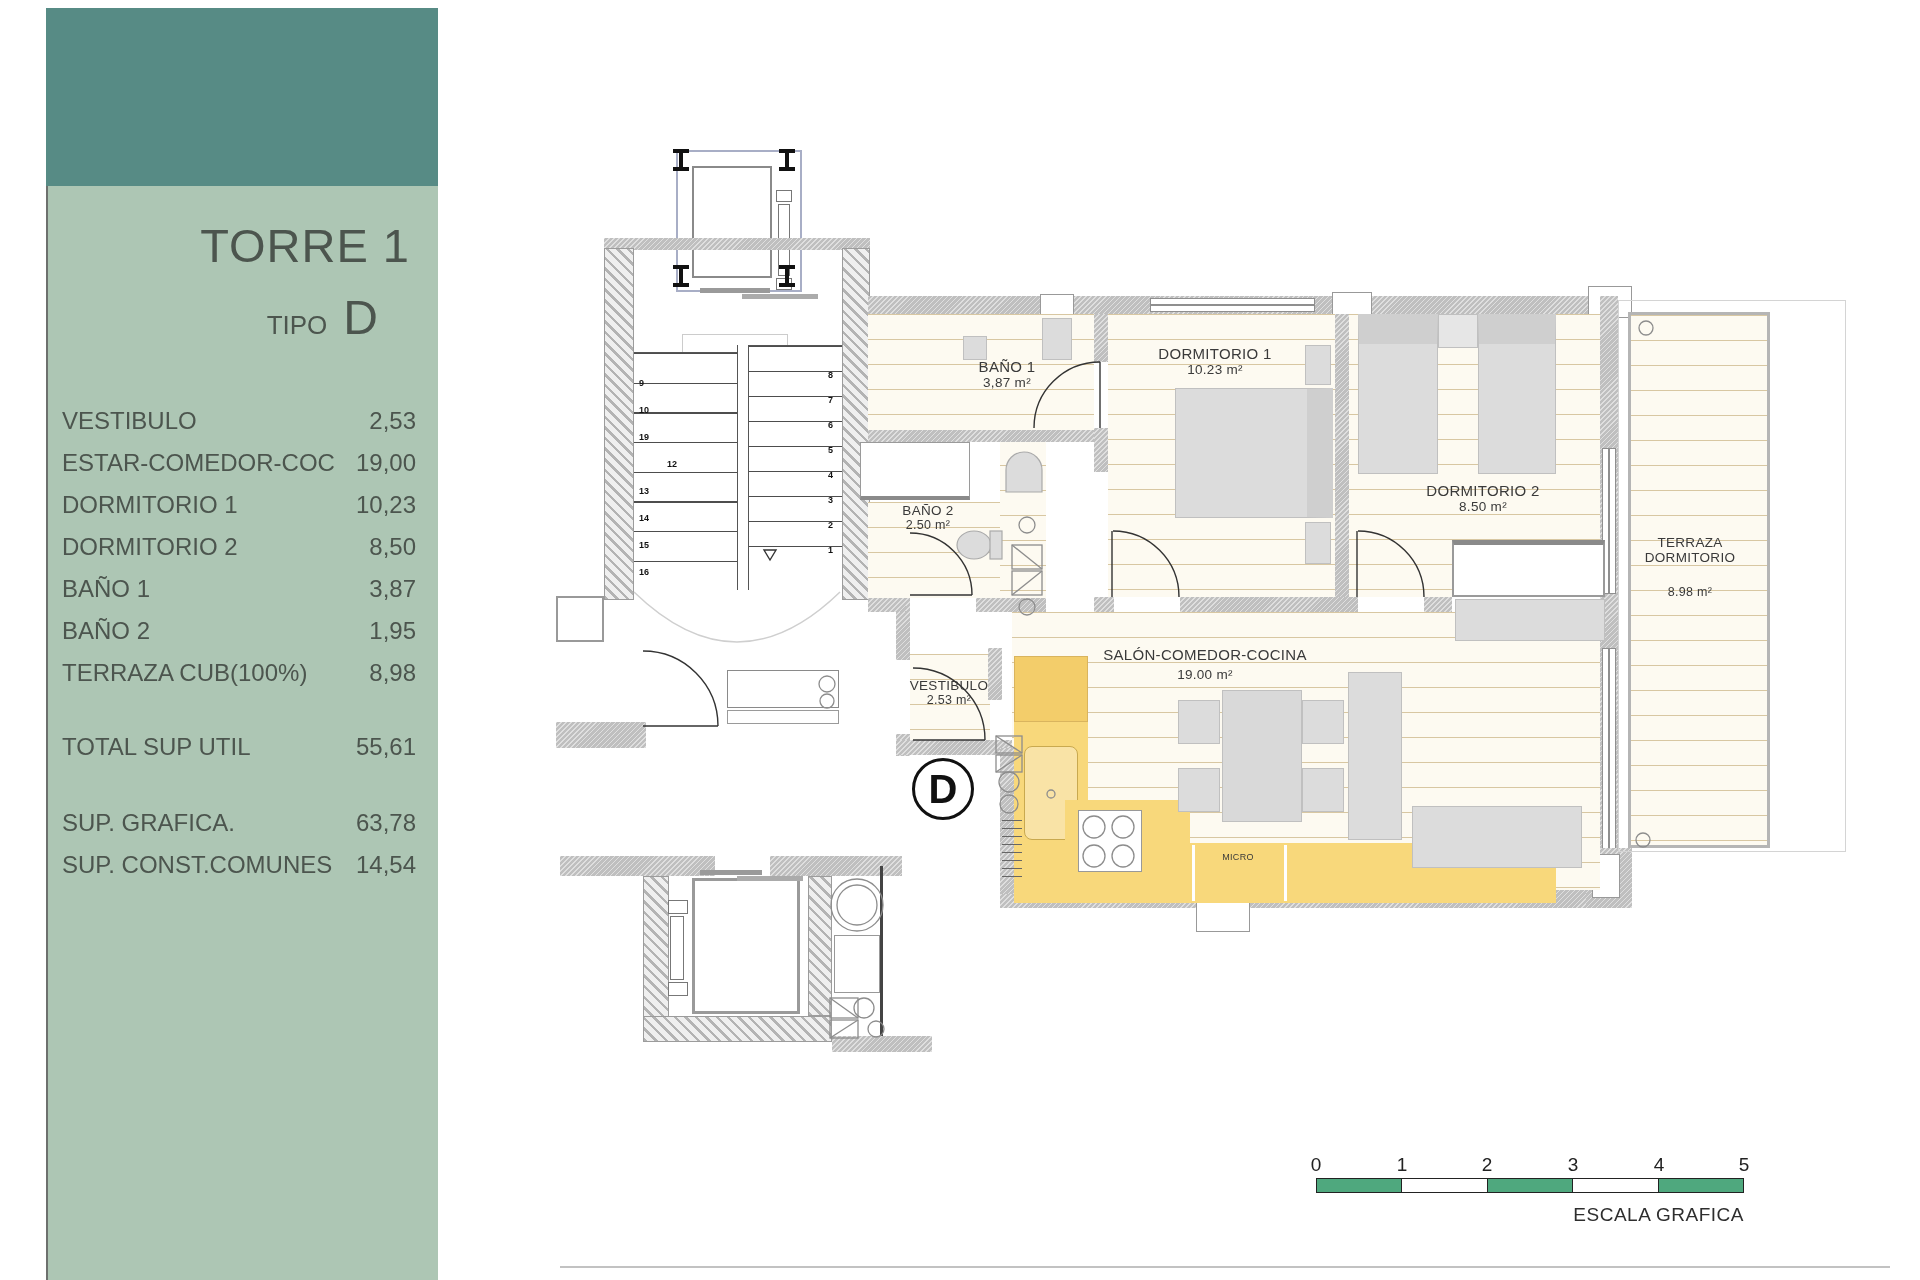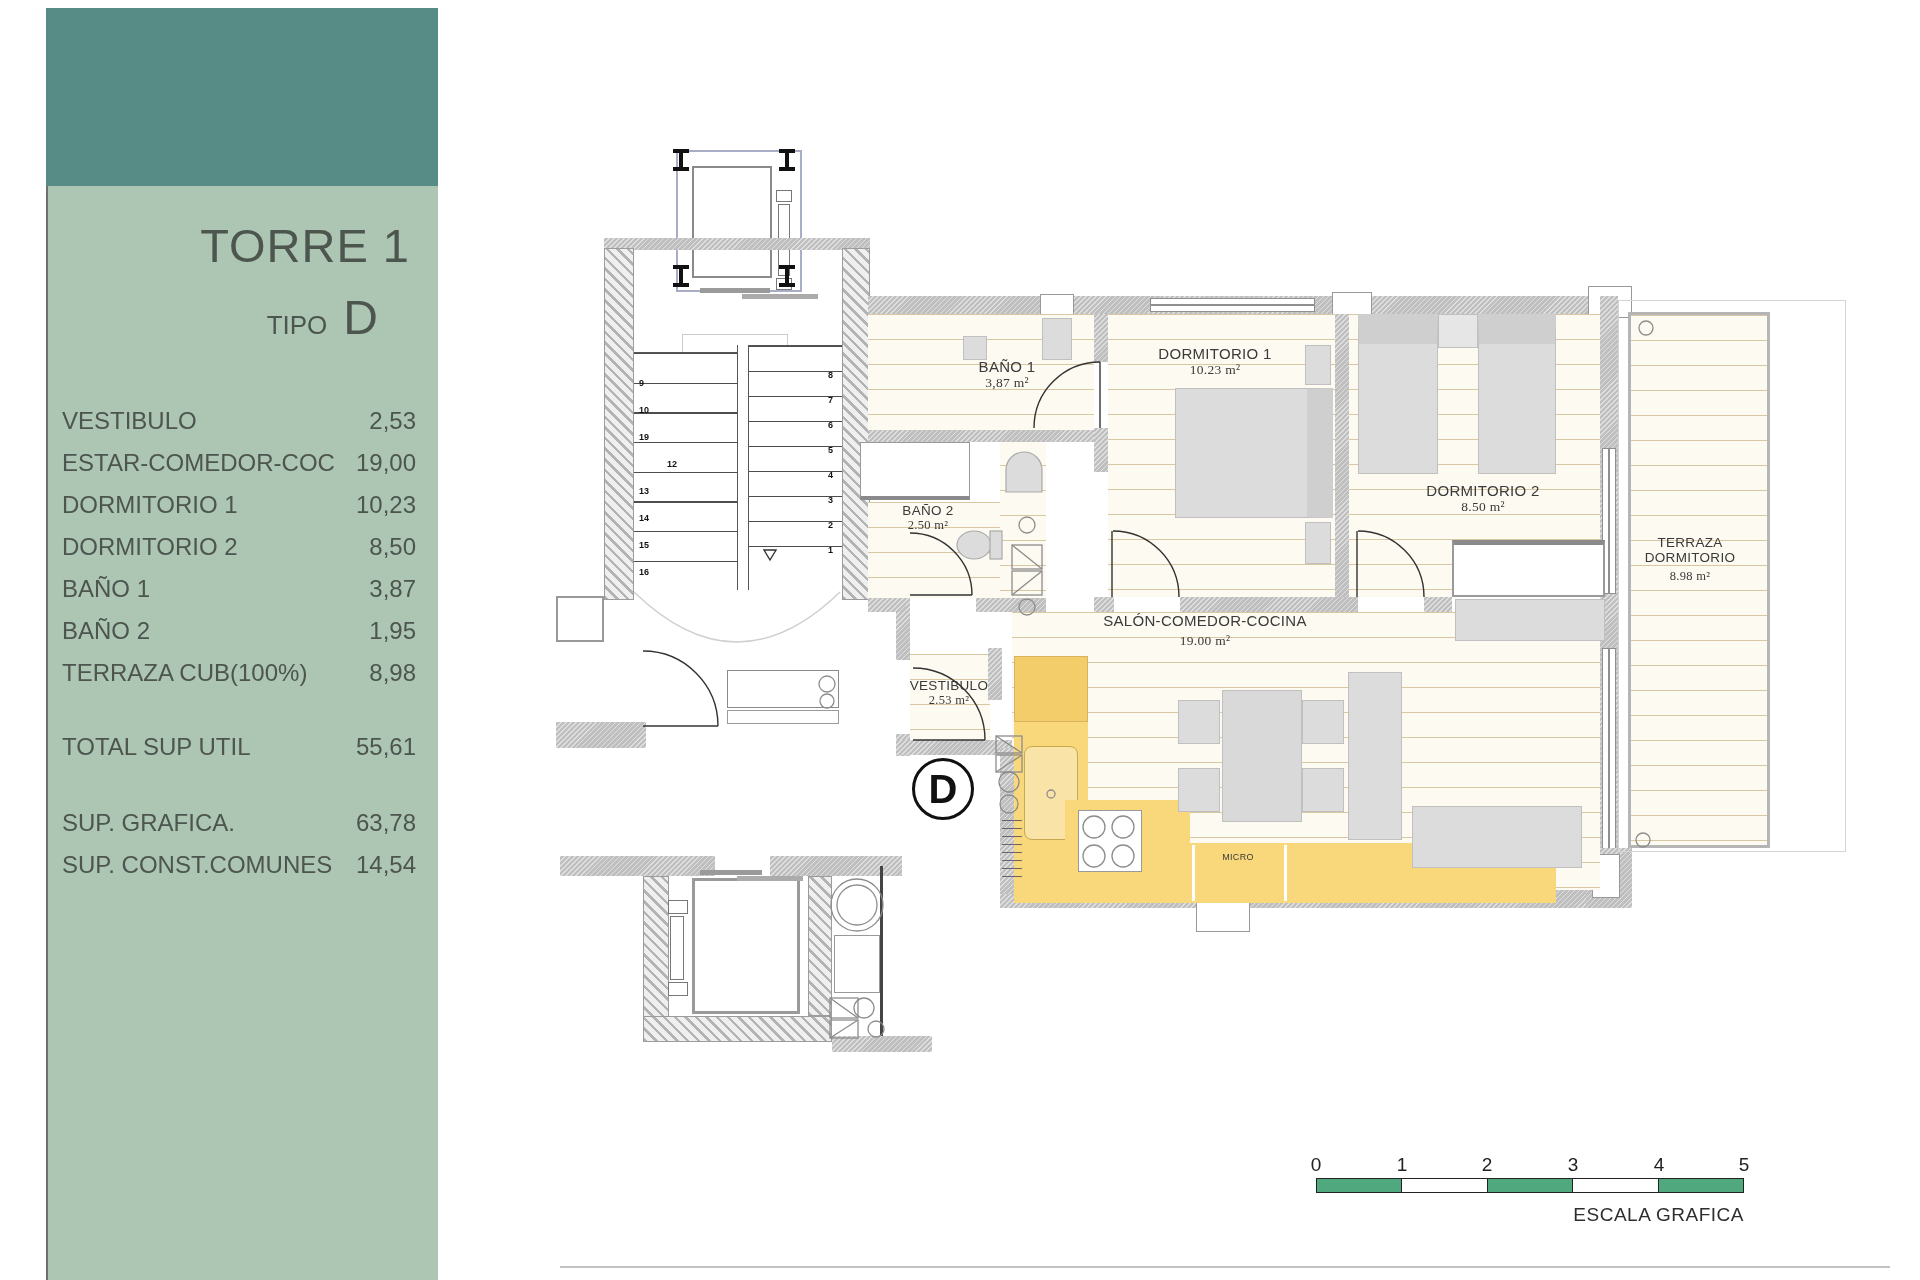--- a/index.html
+++ b/index.html
@@ -35,21 +35,21 @@
         background-image:linear-gradient(to right, transparent 44%, #8f8f8f 44% 58%, transparent 58%);}
   .yel{background:#f8d87b;}
   .yel-b{background:#f3cd6a;border:1.5px solid #d9b45e;}
   .treads-l{background:#fff;border-top:1px solid #555;
         background-image:repeating-linear-gradient(to bottom, #4d4d4d 0 1.2px, transparent 1.2px 29.7px);}
   .treads-r{background:#fff;border-top:1px solid #555;
         background-image:repeating-linear-gradient(to bottom, #4d4d4d 0 1.2px, transparent 1.2px 25px);}
   .stringer{background:#fff;border-left:1.5px solid #555;border-right:1.5px solid #555;}
   .lbl{position:absolute;transform:translateX(-50%);text-align:center;color:#3a3a3a;
        font-size:15px;letter-spacing:.3px;white-space:nowrap;}
-  .lbl .a{font-size:13.5px;font-family:Liberation Serif, serif;}
+  .lbl .a{font-size:13.5px;}
   .lbl.small{font-size:13.5px;} .lbl.small .a{font-size:12.5px;}
   .snum{position:absolute;font-size:9px;font-weight:bold;color:#111;}
   .ibeam{position:absolute;width:16px;height:22px;}
   .ibeam:before{content:"";position:absolute;left:0;right:0;top:0;height:4px;background:#111;}
   .ibeam:after{content:"";position:absolute;left:0;right:0;bottom:0;height:4px;background:#111;}
   .ibeam span{position:absolute;left:6px;width:4px;top:3px;bottom:3px;background:#111;display:block;}
   .dcircle{border:3.5px solid #111;border-radius:50%;display:flex;align-items:center;justify-content:center;
            font-size:40px;font-weight:bold;color:#111;background:#fff;}
   .ladder{background-image:repeating-linear-gradient(to bottom, #666 0 1px, transparent 1px 8px);}
   
@@ -257,32 +257,32 @@
   <div class="a">10.23 m²</div>
 </div>
 <div class="lbl" style="left:1483px;top:482px;">
   <div>DORMITORIO 2</div>
   <div class="a">8.50 m²</div>
 </div>
 <div class="lbl small" style="left:928px;top:503px;">
   <div>BAÑO 2</div>
   <div class="a">2.50 m²</div>
 </div>
-<div class="lbl" style="left:1205px;top:612px;text-align:center;">
+<div class="lbl" style="left:1205px;top:646px;text-align:center;">
   <div>SALÓN-COMEDOR-COCINA</div>
   <div class="a" style="margin-top:4px;">19.00 m²</div>
 </div>
 <div class="lbl small" style="left:949px;top:678px;">
   <div>VESTIBULO</div>
   <div class="a">2.53 m²</div>
 </div>
 <div class="lbl small" style="left:1690px;top:535px;">
   <div>TERRAZA</div>
   <div>DORMITORIO</div>
-  <div class="a" style="margin-top:4px;">8.98 m²</div>
+  <div class="a" style="margin-top:20px;">8.98 m²</div>
 </div>
 <div class="lbl" style="left:1238px;top:852px;font-size:9px;">
   <div>MICRO</div>
 </div>
 
 <svg class="overlay" width="1920" height="1280" viewBox="0 0 1920 1280">
   <g fill="none" stroke="#333" stroke-width="1.4">
     <path d="M 1100 362 A 66 66 0 0 0 1034 428"></path>
       <line x1="1100" y1="362" x2="1100" y2="428"></line>
     <path d="M 1113 531 A 66 66 0 0 1 1179 597"></path>

